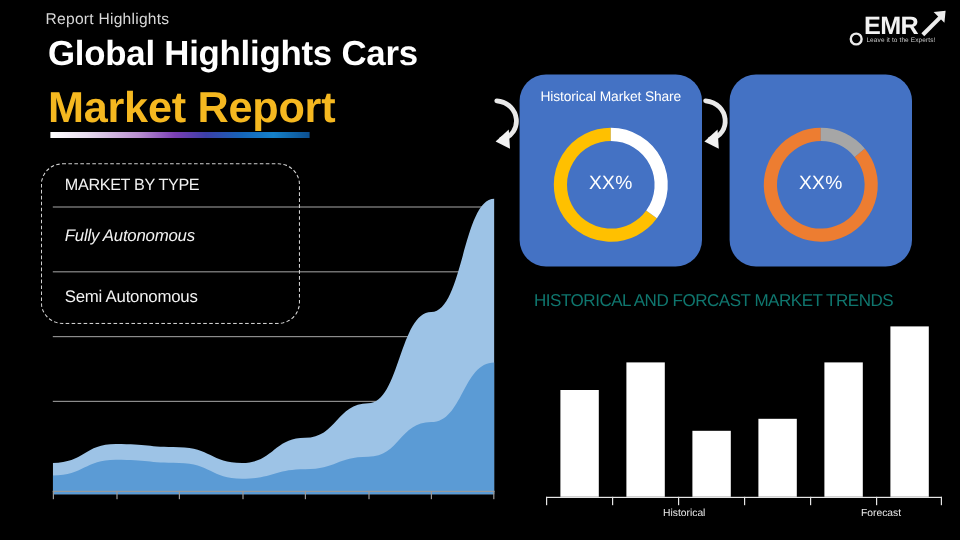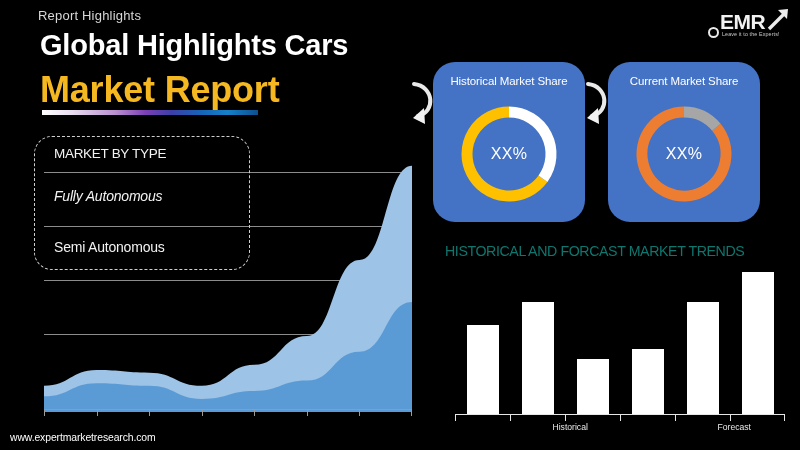--- a/index.html
+++ b/index.html
@@ -204,21 +204,20 @@
         <g id="donut-0-arcs">
             <path d="M 54.00 12.00 A 42 42 0 1 0 87.98 78.69" stroke="#ffc000" stroke-width="11" fill="none"></path>
             <path d="M 87.98 78.69 A 42 42 0 0 0 54.00 12.00" stroke="#ffffff" stroke-width="11" fill="none"></path>
           </g>
       </svg>
       <div class="donut-label">XX%</div>
     </div>
   </div>
 
   <div class="donut-card" id="donut-card-1">
-    <div class="card-title">Current Market Share</div>
     <div class="donut-wrap">
       <svg viewBox="0 0 108 108" width="108" height="108">
         <g id="donut-1-arcs">
             <path d="M 54.00 12.00 A 42 42 0 1 0 86.36 27.23" stroke="#ed7d31" stroke-width="11" fill="none"></path>
             <path d="M 86.36 27.23 A 42 42 0 0 0 54.00 12.00" stroke="#a6a6a6" stroke-width="11" fill="none"></path>
           </g>
       </svg>
       <div class="donut-label">XX%</div>
     </div>
   </div>
@@ -236,17 +235,16 @@
     <div class="axis-line"></div>
   <div class="tick" style="left: 0px;"></div>
       <div class="tick" style="left: 55px;"></div>
       <div class="tick" style="left: 110px;"></div>
       <div class="tick" style="left: 165px;"></div>
       <div class="tick" style="left: 220px;"></div>
       <div class="tick" style="left: 275px;"></div>
       <div class="tick" style="left: 328.6px;"></div>
     </div>
 
-  <div id="footer">www.expertmarketresearch.com</div>
 
 <div class="bar-cat" style="left: 552.5px;">Historical</div>
     <div class="bar-cat" style="left: 717.5px;">Forecast</div>
   </div>
 
 </body></html>

